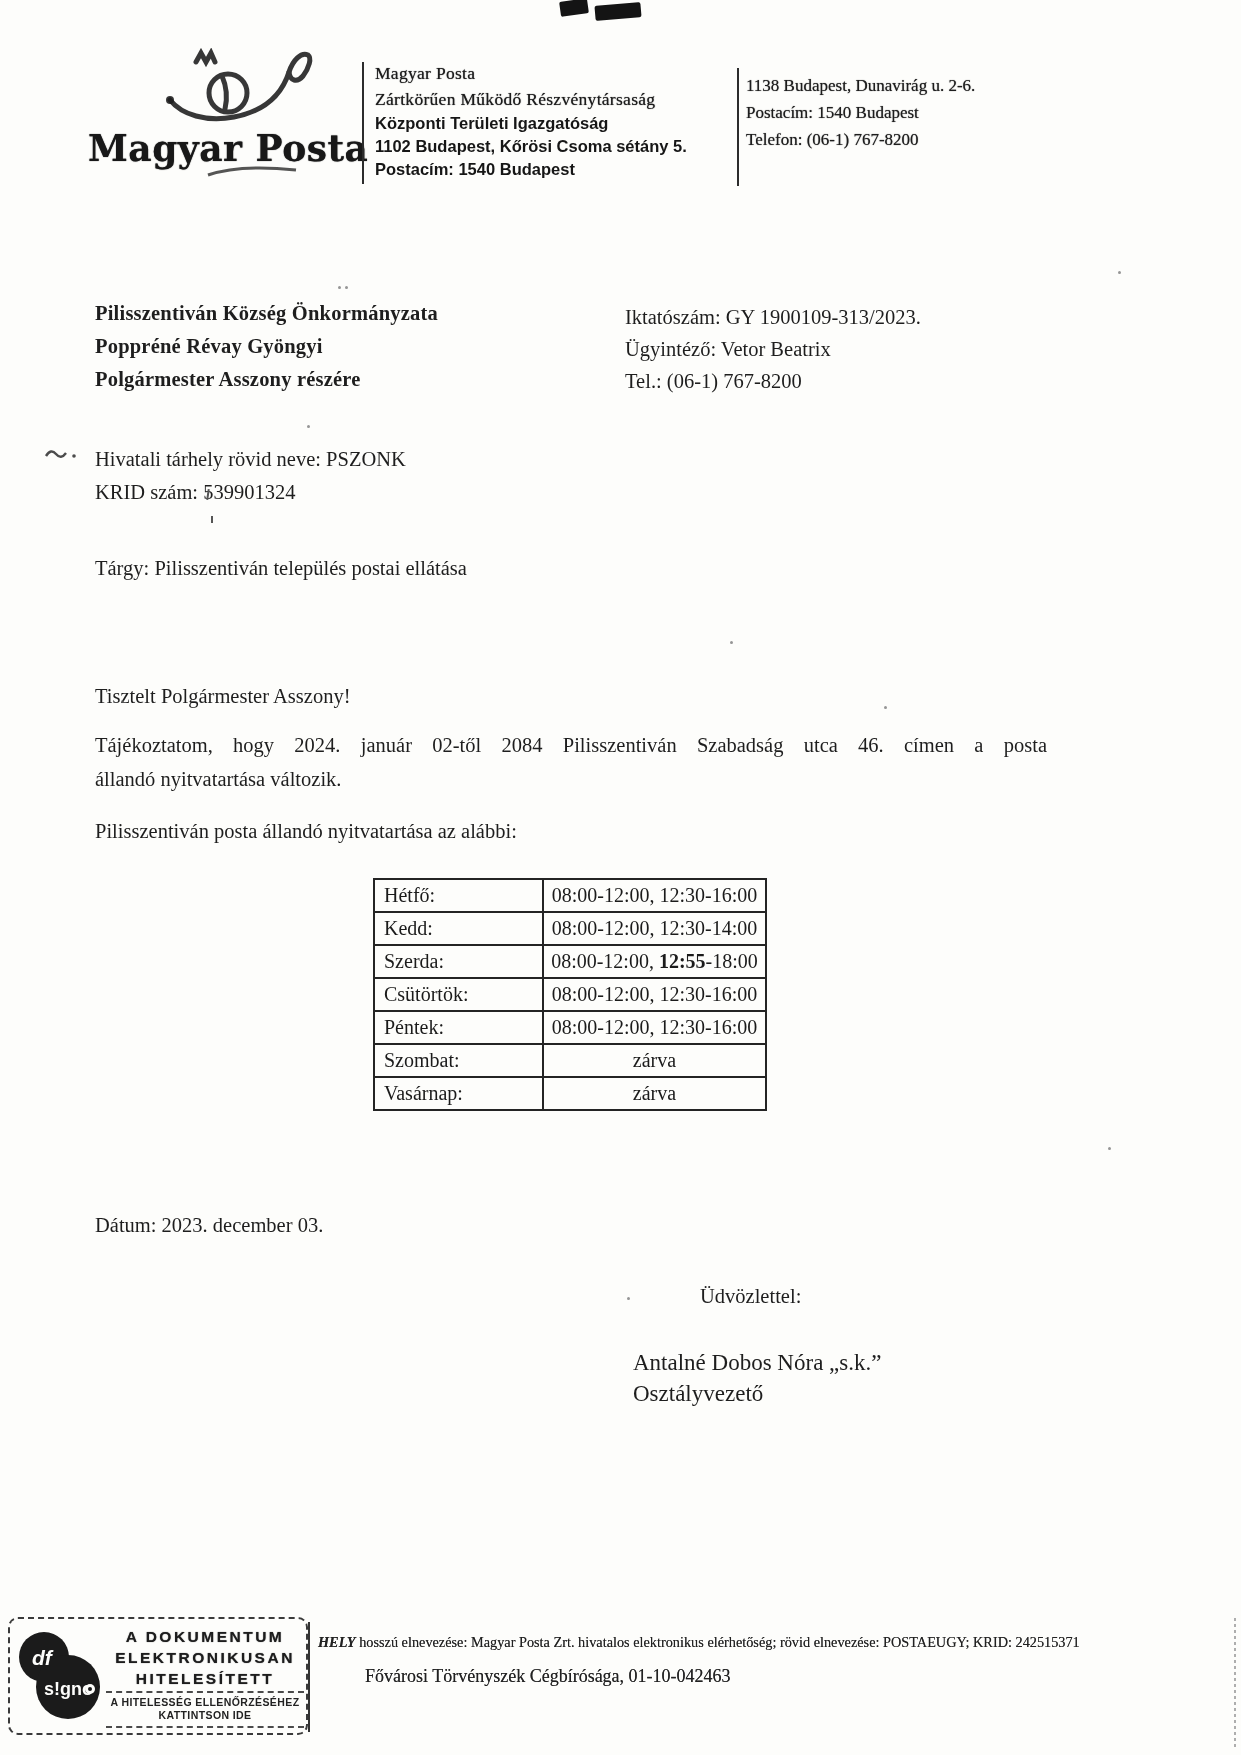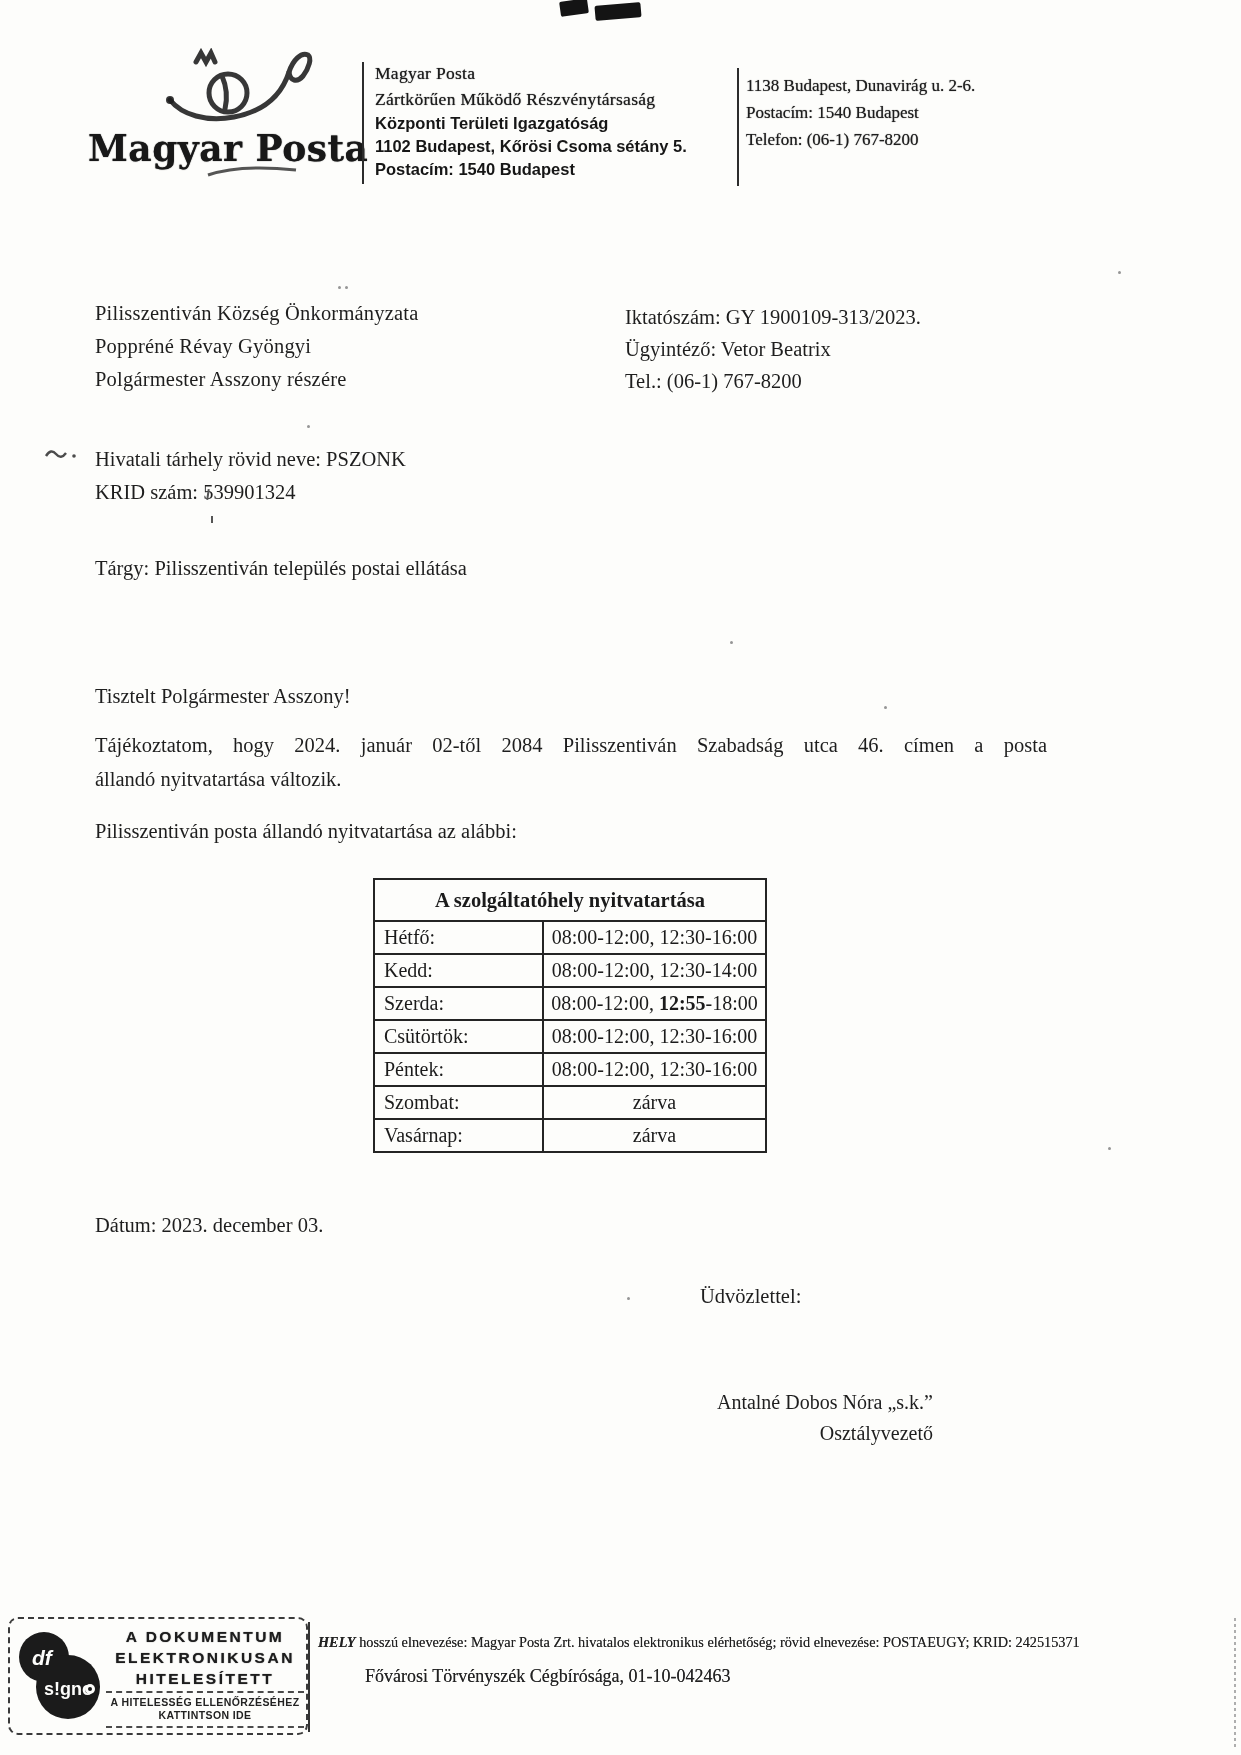--- a/index.html
+++ b/index.html
@@ -16,21 +16,21 @@
   .v1{left:362px;top:62px;height:122px}
   .v2{left:737px;top:68px;height:118px}
   .co-block{left:375px;top:60px;width:355px}
   .co-serif{font-size:17.5px;line-height:26px;color:#1c1c1c;text-shadow:0 0 1px #444;letter-spacing:.3px}
   .co-sans{font-family:"Liberation Sans",sans-serif;font-weight:bold;font-size:16.5px;line-height:23px;color:#161616}
   .co-sans:first-of-type{margin-top:3px}
   .ct-block{left:746px;top:72px;width:330px}
   .ct-line{font-size:17px;line-height:27px;color:#1d1d1d;text-shadow:0 0 1px #555}
 
   
-  .recipient{left:95px;top:297px;width:480px;font-weight:normal;font-size:20.5px;line-height:33px;letter-spacing:.2px}
+  .recipient{left:95px;top:297px;width:480px;font-weight:bold;font-size:20.5px;line-height:33px;letter-spacing:.2px}
   .reference{left:625px;top:301px;width:420px;font-size:20.5px;line-height:32px}
   .hivatal{left:95px;top:443px;width:480px;font-size:20.5px;line-height:33px}
 
   .subject{left:95px;top:557px;font-size:20.5px}
   .salutation{left:95px;top:685px;font-size:20.5px;font-weight:normal}
 
   .para1{left:95px;top:728px;width:952px;font-size:20.5px;line-height:34px}
   .jline{text-align:justify;text-align-last:justify}
   .para2{left:95px;top:820px;font-size:20.5px}
 
@@ -39,21 +39,21 @@
   .hours th,.hours td{border:2px solid #242424;font-size:20px;color:#1b1b1b}
   .hours th{height:42px;font-size:20.5px;text-align:center;padding:0 14px}
   .hours td{height:33px}
   .day-cell{width:169px;text-align:left;padding-left:9px}
   .time-cell{width:223px;text-align:center}
   .tb{font-weight:bold}
 
   
   .date-line{left:95px;top:1214px;font-size:20.5px}
   .greeting{left:700px;top:1285px;font-size:20.5px}
-  .signer-block{left:633px;top:1387px;width:300px;text-align:right;font-size:20px;line-height:31px}
+  .signer-block{left:633px;top:1347px;width:300px;text-align:left;font-size:23px;line-height:31px}
 
   
   .stamp{left:8px;top:1617px;width:300px;height:118px;border:2px dashed #3a3a3a;border-radius:10px}
   .stamp-logo{left:4px;top:8px}
   .stamp-text{left:96px;top:7px;width:198px;text-align:center}
   .st-big{font-family:"Liberation Sans",sans-serif;font-weight:bold;font-size:15.5px;letter-spacing:2.5px;line-height:21px;color:#1d1d1d;text-shadow:0 0 1px #555;white-space:nowrap}
   .st-small{font-family:"Liberation Sans",sans-serif;font-weight:bold;font-size:10.5px;letter-spacing:.4px;line-height:13px;color:#222;border-top:2px dashed #4a4a4a;border-bottom:2px dashed #4a4a4a;padding:3px 0 4px;margin-top:2px;cursor:pointer}
   .fdivider{left:308px;top:1622px;height:110px;width:2px;background:#333}
   .foot1{left:318px;top:1634px;width:734px;font-size:14.5px;color:#222;transform:scaleX(.985);transform-origin:left;white-space:nowrap;text-shadow:0 0 .5px #666}
   .foot1 .em{font-style:italic;font-weight:bold}
@@ -140,23 +140,20 @@
 
   <div class="abs para1">
     <div class="jline">Tájékoztatom, hogy 2024. január 02-től 2084 Pilisszentiván Szabadság utca 46. címen a posta</div>
     <div>állandó nyitvatartása változik.</div>
   </div>
 
   <div class="abs para2">Pilisszentiván posta állandó nyitvatartása az alábbi:</div>
 
   <table class="abs hours">
     <tbody>
-        <tr>
-          <th colspan="2">A szolgáltatóhely nyitvatartása</th>
-        </tr>
     <tr>
       <td class="day-cell">Hétfő:</td>
       <td class="time-cell"><span>08:00-12:00, 12:30-16:00</span><span class="tb"></span><span></span></td>
     </tr>
     <tr>
       <td class="day-cell">Kedd:</td>
       <td class="time-cell"><span>08:00-12:00, 12:30-14:00</span><span class="tb"></span><span></span></td>
     </tr>
     <tr>
       <td class="day-cell">Szerda:</td>

